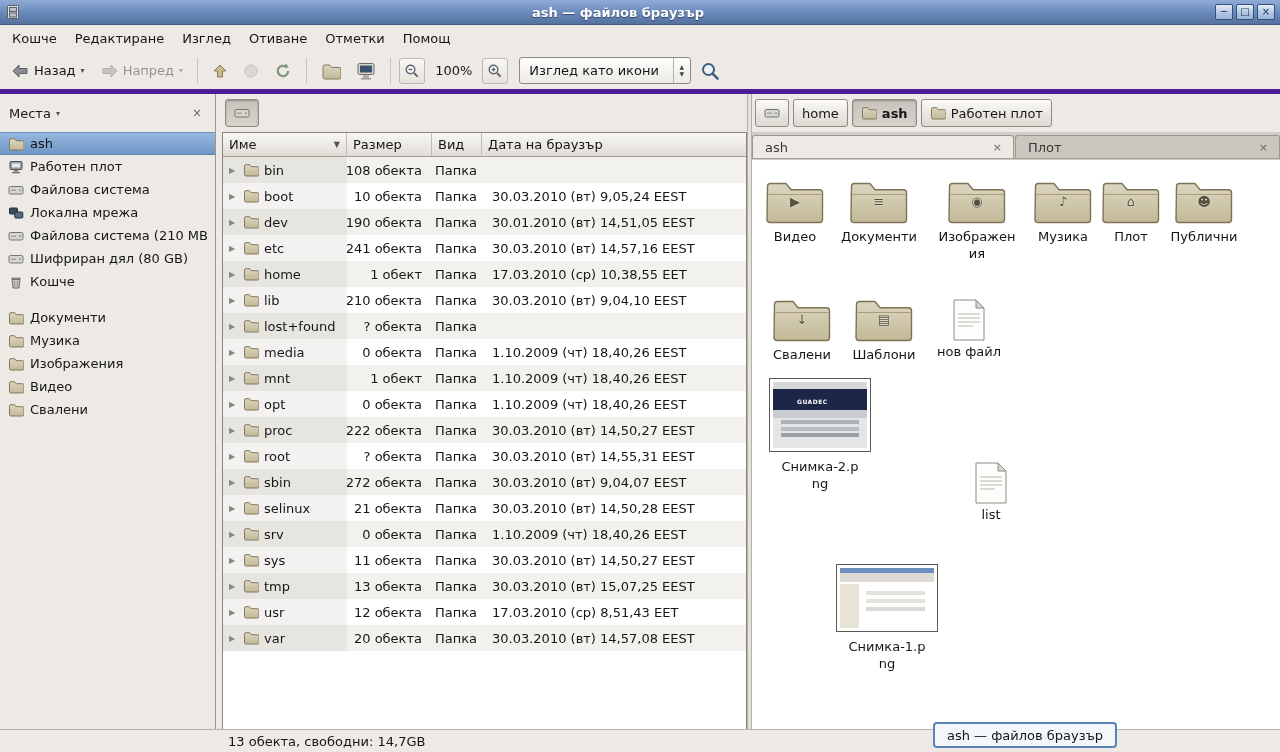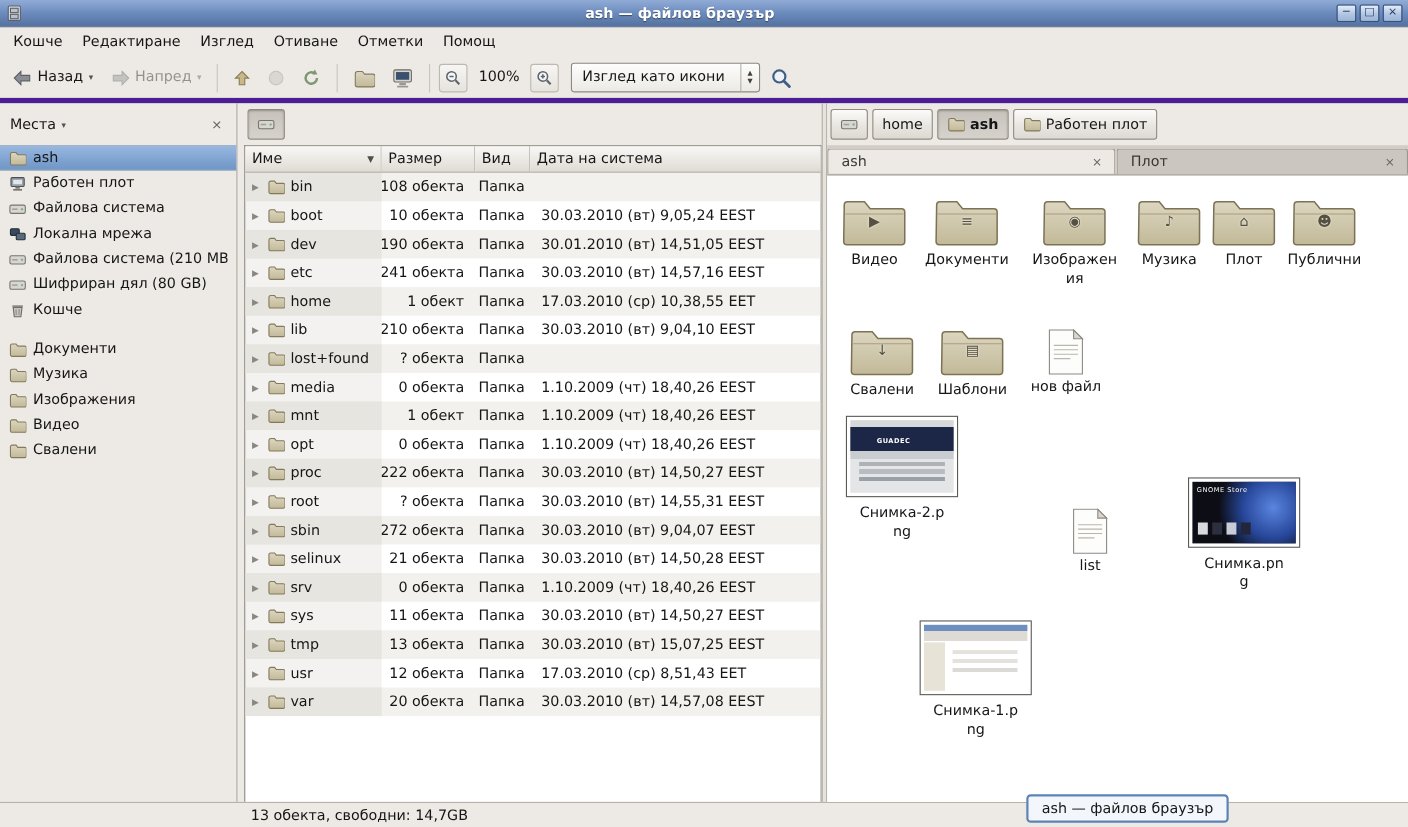--- a/index.html
+++ b/index.html
@@ -381,21 +381,21 @@
   </div>
             <div class="hcell hc1">
     <span>Размер</span>
 
   </div>
             <div class="hcell hc2">
     <span>Вид</span>
 
   </div>
             <div class="hcell hc3">
-    <span>Дата на система</span>
+    <span>Дата на браузър</span>
 
   </div>
           </div>
         <div class="rows" id="rows">
             <div class="tree-row">
     <div class="c c-name">
       <span class="expander">▶</span>
       <span class="icon16">
                   <svg width="16" height="16">
                     <path d="M1.5 4.2 a1.5 1.5 0 0 1 1.5-1.5 h3.6 l1.6 2 h6.3 a1.5 1.5 0 0 1 1.5 1.5 v6.3 a1.5 1.5 0 0 1-1.5 1.5 H3 a1.5 1.5 0 0 1-1.5-1.5 z" fill="url(#fg)" stroke="#83795c"></path>
@@ -838,28 +838,20 @@
                     <line x1="6" y1="15" x2="28" y2="15"></line>
                     <line x1="6" y1="19" x2="28" y2="19"></line>
                     <line x1="6" y1="23" x2="28" y2="23"></line>
                     <line x1="6" y1="27" x2="21" y2="27"></line>
                   </g>
                 </svg>
               </span>
             </div>
     <div class="glabel">list</div>
   </div>
-          <div class="gitem gitem-thumb" style="left: 327px; top: 274px;">
-    <div class="thumb">
-      <div class="shot shot-store">
-                <span class="shot-text">GNOME Store</span>
-              </div>
-    </div>
-    <div class="glabel">Снимка.png</div>
-  </div>
           <div class="gitem gitem-thumb" style="left: 83px; top: 404px;">
     <div class="thumb">
       <div class="shot shot-window">
                 <span class="shot-text"></span>
               </div>
     </div>
     <div class="glabel">Снимка-1.png</div>
   </div>
         </div>
     </div>

